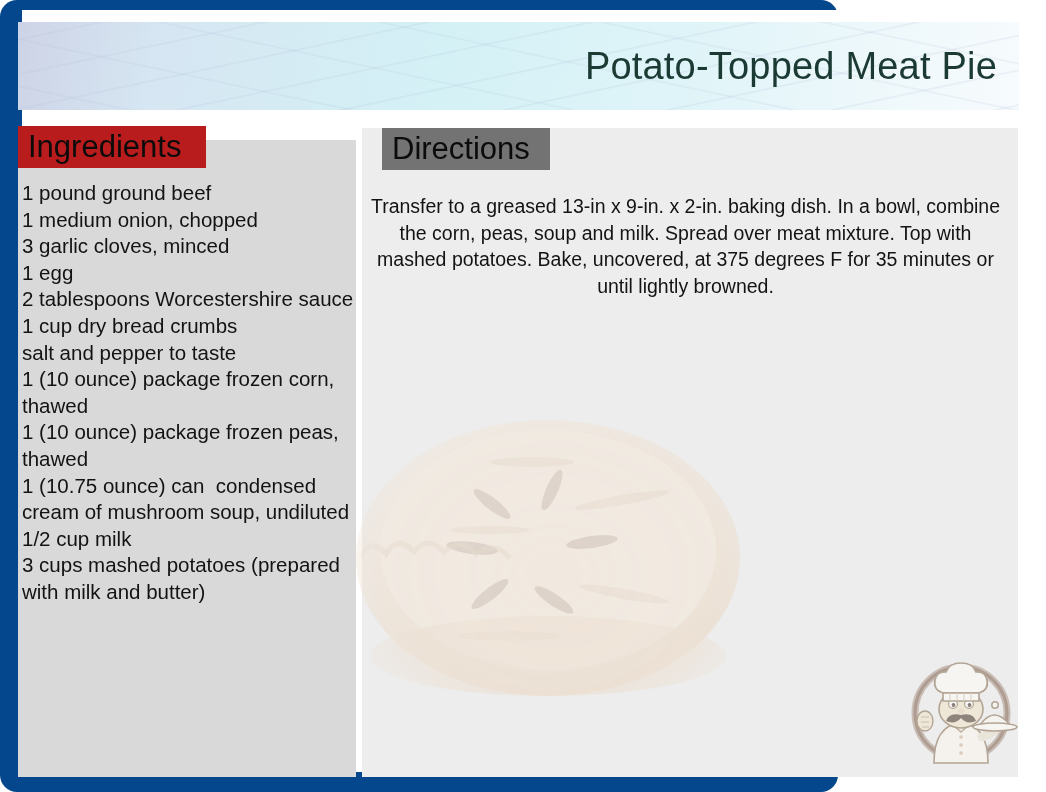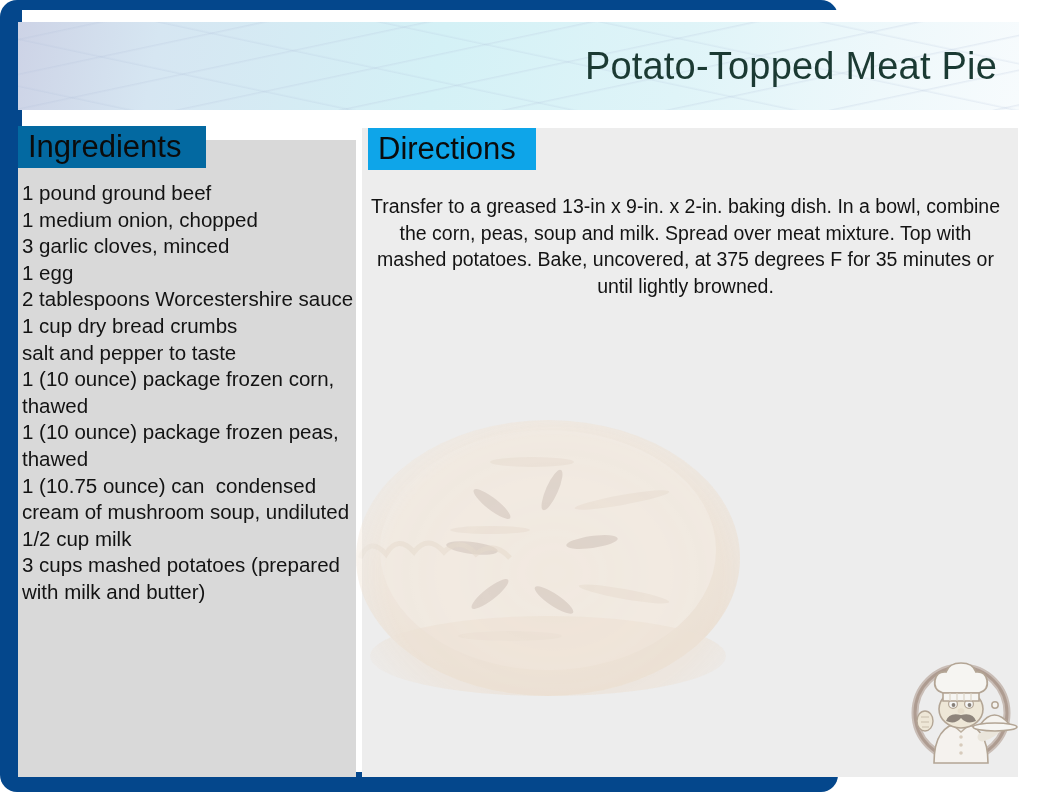--- a/index.html
+++ b/index.html
@@ -89,29 +89,29 @@
     background: #ededed;
   }
 
   
   #ingredients-tab {
     position: absolute;
     left: 18px;
     top: 126px;
     width: 188px;
     height: 42px;
-    background: #0369a1;
+    background: #b91c1c;
   }
   #directions-tab {
     position: absolute;
-    left: 368px;
+    left: 382px;
     top: 128px;
     width: 168px;
     height: 42px;
-    background: #0ea5e9;
+    background: #737373;
   }
   .tab-label {
     position: absolute;
     left: 10px;
     top: 50%;
     transform: translateY(-50%);
     font-size: 31px;
     color: #0b0b0b;
     white-space: nowrap;
   }

